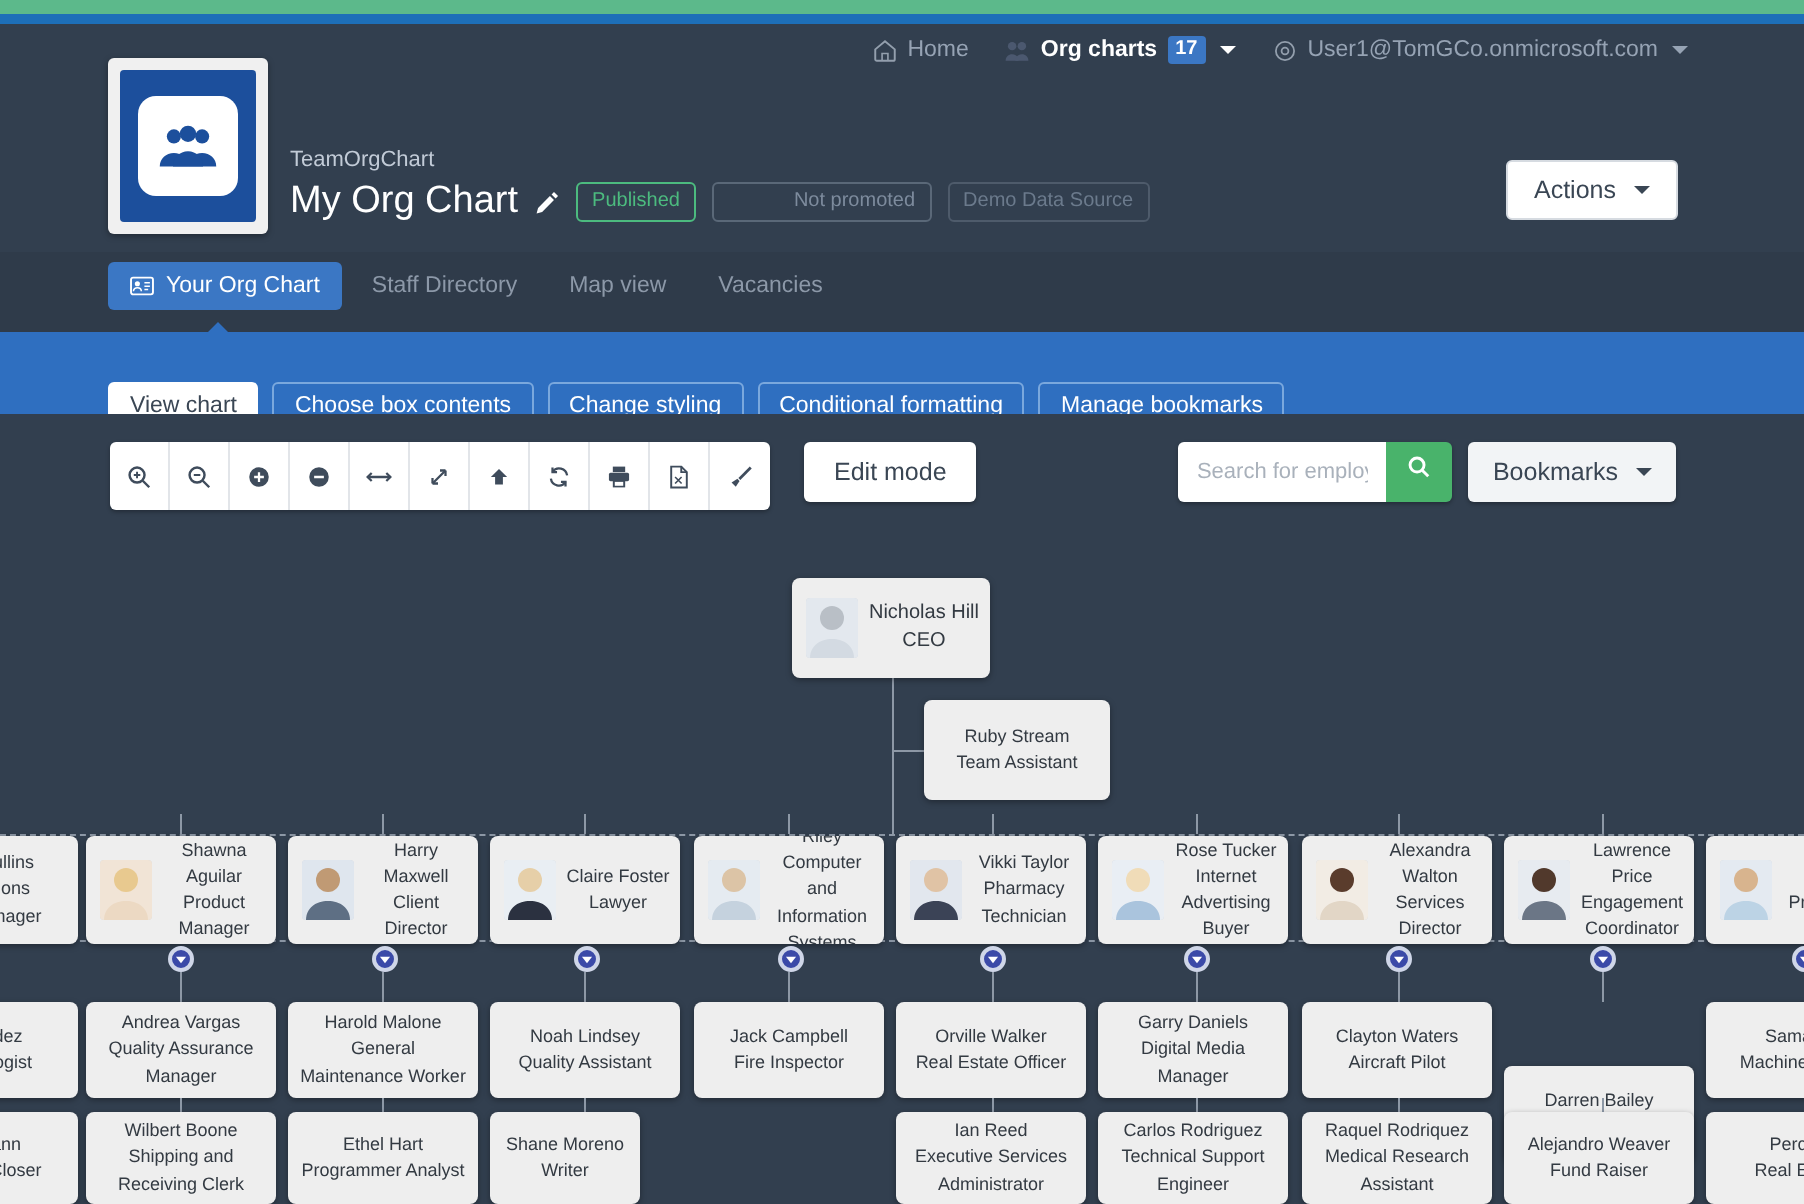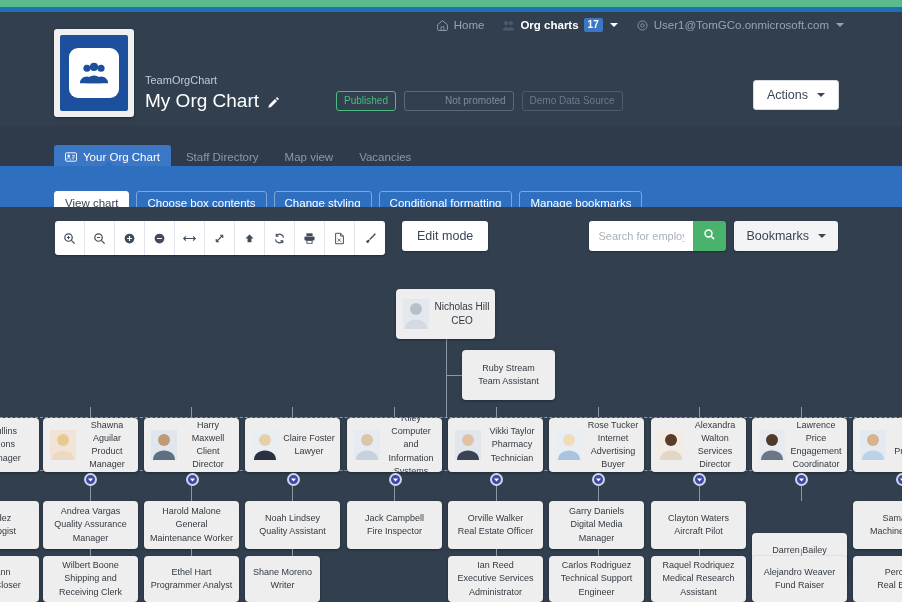--- a/index.html
+++ b/index.html
@@ -44,37 +44,37 @@
   }
   .logo-inner { width:100%; height:100%; background:#1c4f9c; border-radius:2px; display:flex; align-items:center; justify-content:center; }
   .logo-plate { width:50px; height:50px; background:#fff; border-radius:9px; display:flex; align-items:center; justify-content:center; }
 
   .title-block { position:absolute; left:145px; top:62px; }
   .sub-title { font-size:11px; color:#c2cbd7; margin-bottom:4px; }
   .title-row { display:flex; align-items:center; gap:8px; }
   .main-title { font-size:19px; color:#ffffff; font-weight:normal; }
   .pencil { width:13px; height:13px; color:#ffffff; }
   .pill { font-size:10px; padding:2px 7px; border-radius:3px; border:1px solid; line-height:1.4; }
-  .pill.published { color:#4cbb7f; border-color:#4cbb7f;margin-left:48px; }
+  .pill.published { color:#4cbb7f; border-color:#4cbb7f; }
   .pill.notpromoted { color:#7d8b9d; border-color:#5a6878;padding-left:40px; }
   .pill.demo { color:#6b7a8c; border-color:#4e5b6b; }
 
   .actions-btn {
     position:absolute; right:63px; top:68px;
     background:#ffffff; color:#3a4654; border:1px solid #d6dbe1;
     border-radius:3px; font-size:12.5px; padding:7px 13px;
     display:flex; align-items:center; gap:7px; cursor:pointer;
   }
 
   
   .tabstrip {
     position:absolute; top:126px; left:0; width:902px; height:40px;
     background:#2f3b4a;
   }
-  .tabs { position:absolute; left:54px; top:19px; display:flex; align-items:center; gap:4px; }
+  .tabs { position:absolute; left:54px; top:5px; display:flex; align-items:center; gap:4px; }
   .tab {
     font-size:11.5px; color:#8c98a8; padding:6px 11px; border-radius:3px;
     display:flex; align-items:center; gap:6px; cursor:pointer; white-space:nowrap;
   }
   .tab.active { background:#3b77c4; color:#ffffff; }
   .tab-ico { width:12px; height:10px; }
 
   
   .subbar {
     position:absolute; top:166px; left:0; width:902px; height:41px;

